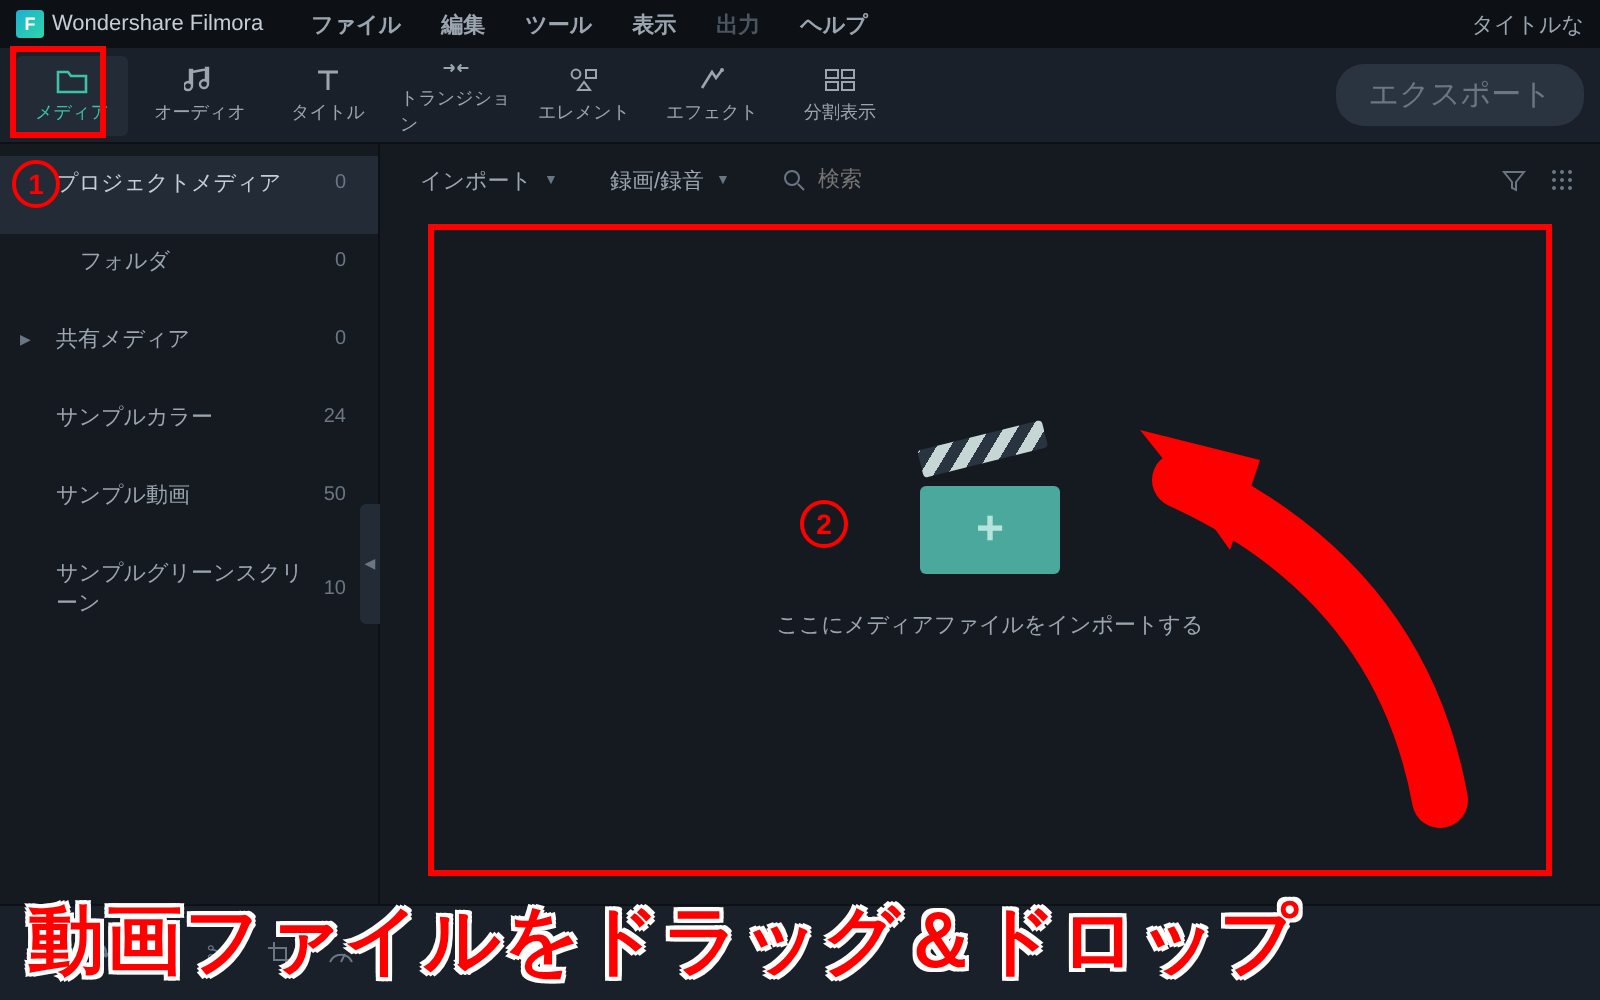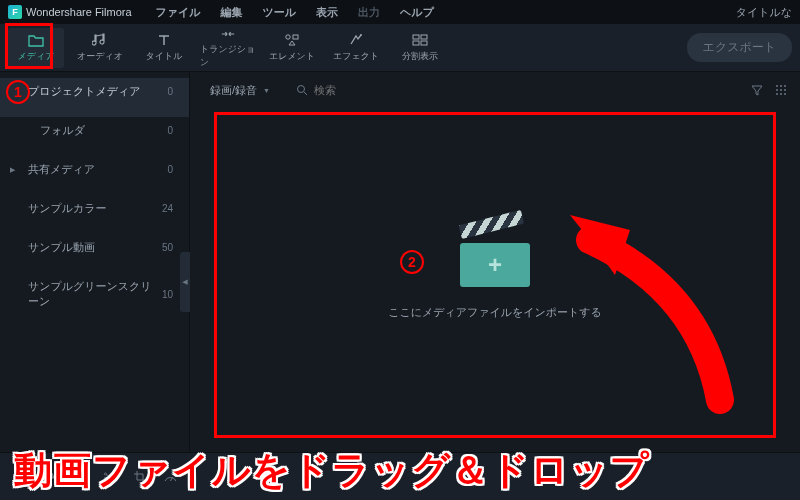--- a/index.html
+++ b/index.html
@@ -9,21 +9,21 @@
 .titlebar .app-name { color: #c5cdd6; margin-right: 12px; }
 .titlebar .menu-item { color: #9ba5b0; padding: 0 8px; cursor: pointer; font-weight: bold; }
 .titlebar .menu-item.disabled { color: #4a5560; }
 .titlebar .spacer { flex: 1; }
 .toolbar { height: 48px; background: #1a2029; display: flex; align-items: center; padding: 0 8px; gap: 8px; border-bottom: 1px solid #0d1116; }
 .tool-tab { display: flex; flex-direction: column; align-items: center; justify-content: center; width: 56px; height: 40px; cursor: pointer; border-radius: 3px; gap: 2px; }
 .tool-tab.active { background: #232b36; }
 .tool-tab .icon { width: 16px; height: 16px; display: flex; align-items: center; justify-content: center; }
 .tool-tab .label { font-size: 9px; color: #9ba5b0; }
 .tool-tab.active .label { color: #3fc0a8; }
-.export-btn { margin-left: auto; background: #2a3340; color: #6b7683; padding: 6px 16px; border-radius: 14px; font-size: 12px; cursor: pointer; }
+.export-btn { margin-left: auto; background: #2a3340; color: #6b7683; padding: 6px 16px; border-radius: 14px; font-size: 15px; cursor: pointer; }
 .main { display: flex; height: 380px; }
 .sidebar { width: 190px; background: #151a21; border-right: 1px solid #0d1116; padding: 6px 0; position: relative; }
 .side-item { display: flex; align-items: center; justify-content: space-between; padding: 6px 16px 18px 28px; font-size: 11px; color: #9ba5b0; cursor: pointer; position: relative; }
 .side-item.active { background: #232b36; color: #c5cdd6; }
 .side-item.expandable::before { content: "▶"; position: absolute; left: 10px; font-size: 7px; color: #6b7683; }
 .side-item .count { color: #6b7683; font-size: 10px; }
 .side-item.sub { padding-left: 40px; }
 .collapse-bar { position: absolute; right: -1px; top: 50%; transform: translateY(-10px); width: 10px; height: 60px; background: #232b36; border-radius: 3px 0 0 3px; display:flex; align-items:center; justify-content:center; font-size:7px; color:#6b7683; cursor:pointer; }
 .content { flex: 1; background: #151a21; position: relative; display:flex; flex-direction:column; }
 .content-bar { height: 36px; display: flex; align-items: center; padding: 0 12px; gap: 10px; }
@@ -154,20 +154,24 @@
     <div class="side-item">
       <span>サンプルグリーンスクリーン</span>
       <span class="count">10</span>
     </div>
     <div class="collapse-bar">◀</div>
   </div>
 
   <div class="content">
     <div class="content-bar">
       <div class="dropdown">
+        <span>インポート</span>
+        <span class="chev">▼</span>
+      </div>
+      <div class="dropdown">
         <span>録画/録音</span>
         <span class="chev">▼</span>
       </div>
       <div class="search">
         <span>
             <svg width="12" height="12" viewBox="0 0 12 12">
               <circle cx="5" cy="5" r="3.5" fill="none" stroke="#6b7683"></circle>
               <path d="M8 8l3 3" stroke="#6b7683"></path>
             </svg>
           </span>

